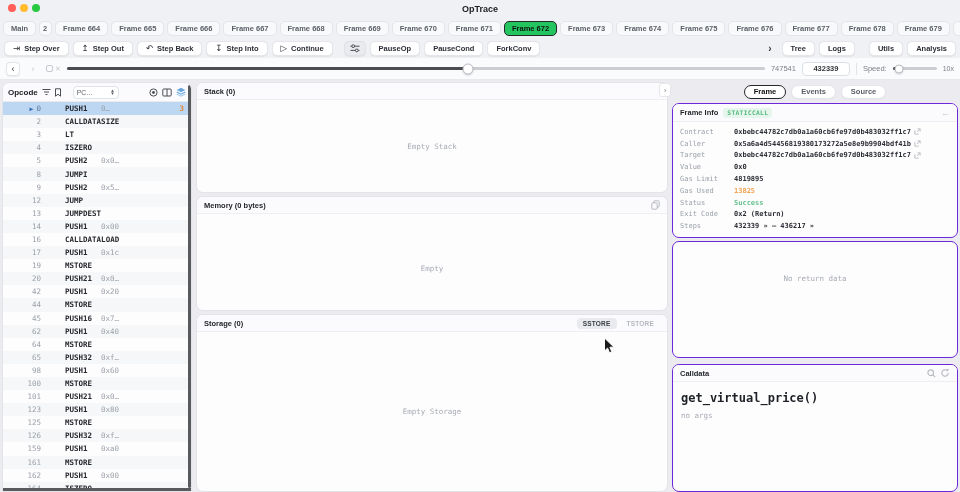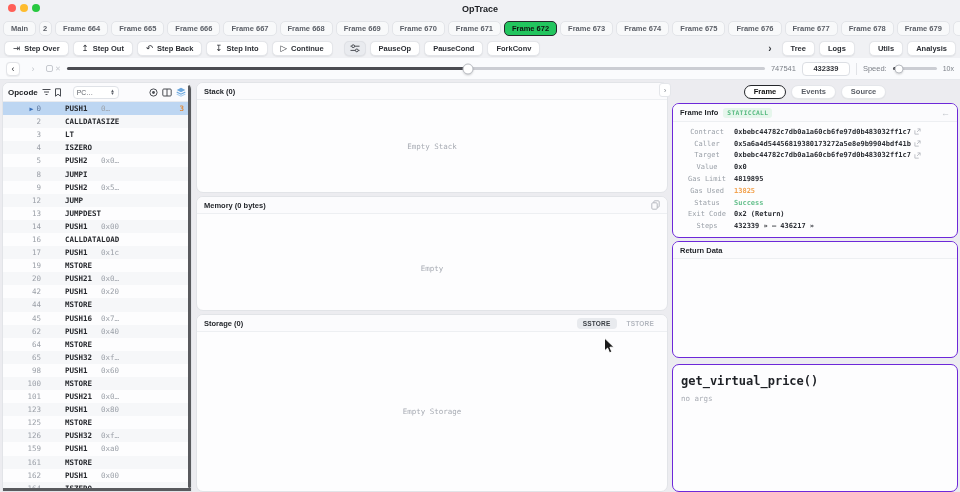--- a/index.html
+++ b/index.html
@@ -95,21 +95,21 @@
   .rtab { height:14px; padding:0 9px; display:flex; align-items:center; background:#fff; border:1px solid #e4e6ea; border-radius:7px; font-size:7.5px; font-weight:600; color:#5a5e66; box-shadow:0 0.5px 1px rgba(0,0,0,0.05); }
   .rtab.active { border:1.5px solid #26282c; color:#111; font-weight:700; }
   .card { background:#fdfdfe; border:1px solid #6d28d9; border-radius:7px; overflow:hidden; }
   .card-header { height:17px; display:flex; align-items:center; padding:0 7px; gap:5px; border-bottom:1px solid #edeff2; background:#fbfbfd; }
   .card-title { font-size:7.5px; font-weight:700; color:#1e2126; }
   .finfo-card { margin-top:2px; }
   .finfo-card .card-header { height:18px; }
   .call-badge { font-family:"DejaVu Sans Mono",monospace; font-size:6.3px; font-weight:700; color:#54b97e; background:#e6f6ec; padding:1.5px 4px; border-radius:3px; letter-spacing:0.3px; }
   .back-arrow { margin-left:auto; color:#c3c6cc; font-size:9px; }
   .finfo-rows { padding:4px 7px 5px 7px; }
-  .frow { height:11.8px; display:flex; align-items:center; font-family:"DejaVu Sans Mono",monospace; font-size:7px;text-align:center; }
+  .frow { height:11.8px; display:flex; align-items:center; font-family:"DejaVu Sans Mono",monospace; font-size:7px; }
   .frow .flabel { flex:none; width:54px; color:#9aa0a8; }
   .frow .fvalue { color:#2b2e34; font-weight:600; display:flex; align-items:center; gap:3px; white-space:nowrap; }
   .rdata-card { margin-top:3px; height:117px; display:flex; flex-direction:column; }
   .rdata-body { flex:1; display:flex; justify-content:center; align-items:flex-start; padding-top:32px; font-family:"DejaVu Sans Mono",monospace; font-size:7.5px; color:#a7abb3; }
   .calldata-card { margin-top:6px; flex:1; display:flex; flex-direction:column; }
   .cd-icons { margin-left:auto; display:flex; gap:4px; align-items:center; }
   .cd-body { padding:9px 8px; }
   .cd-sig { font-family:"DejaVu Sans Mono",monospace; font-size:12px; font-weight:700; color:#1e2126; margin-bottom:6px; }
   .cd-args { font-family:"DejaVu Sans Mono",monospace; font-size:7.5px; color:#a7abb3; }
 
@@ -586,26 +586,41 @@
             <span class="fvalue">0x2 (Return)</span>
           </div>
           <div class="frow">
             <span class="flabel">Steps</span>
             <span class="fvalue">432339 » – 436217 »</span>
           </div>
         </div>
     </div>
 
     <div class="card rdata-card">
+      <div class="rdata-body">No return data</div>
+    </div>
+
+    <div class="card calldata-card">
       <div class="card-header">
-        <div class="card-title">Return Data</div>
-      </div>
-    </div>
-
-    <div class="card calldata-card">
+        <div class="card-title">Calldata</div>
+        <div class="cd-icons">
+          <div>
+            <svg class="i" width="9" height="9" viewBox="0 0 9 9">
+              <circle cx="3.7" cy="3.7" r="2.8" fill="none" stroke="#b7bac0" stroke-width="1.1"></circle>
+              <line x1="5.9" y1="5.9" x2="8.2" y2="8.2" stroke="#b7bac0" stroke-width="1.1"></line>
+            </svg>
+          </div>
+          <div>
+            <svg class="i" width="10" height="10" viewBox="0 0 10 10">
+              <path d="M8.2 5 a3.2 3.2 0 1 1 -1.1 -2.4" fill="none" stroke="#b7bac0" stroke-width="1.1"></path>
+              <polygon points="6.4,0.8 9.2,1.4 7.4,3.4" fill="#b7bac0"></polygon>
+            </svg>
+          </div>
+        </div>
+      </div>
       <div class="cd-body">
         <div class="cd-sig">get_virtual_price()</div>
         <div class="cd-args">no args</div>
       </div>
     </div>
   </div>
 </div>
 
 <svg class="cursor" width="12" height="18" viewBox="0 0 12 18">
   <path d="M1.5 1 L1.5 14 L4.6 11.1 L6.5 15.8 L8.8 14.8 L6.9 10.2 L11 10.2 Z" fill="#1a1a1a" stroke="#fff" stroke-width="1"></path>

